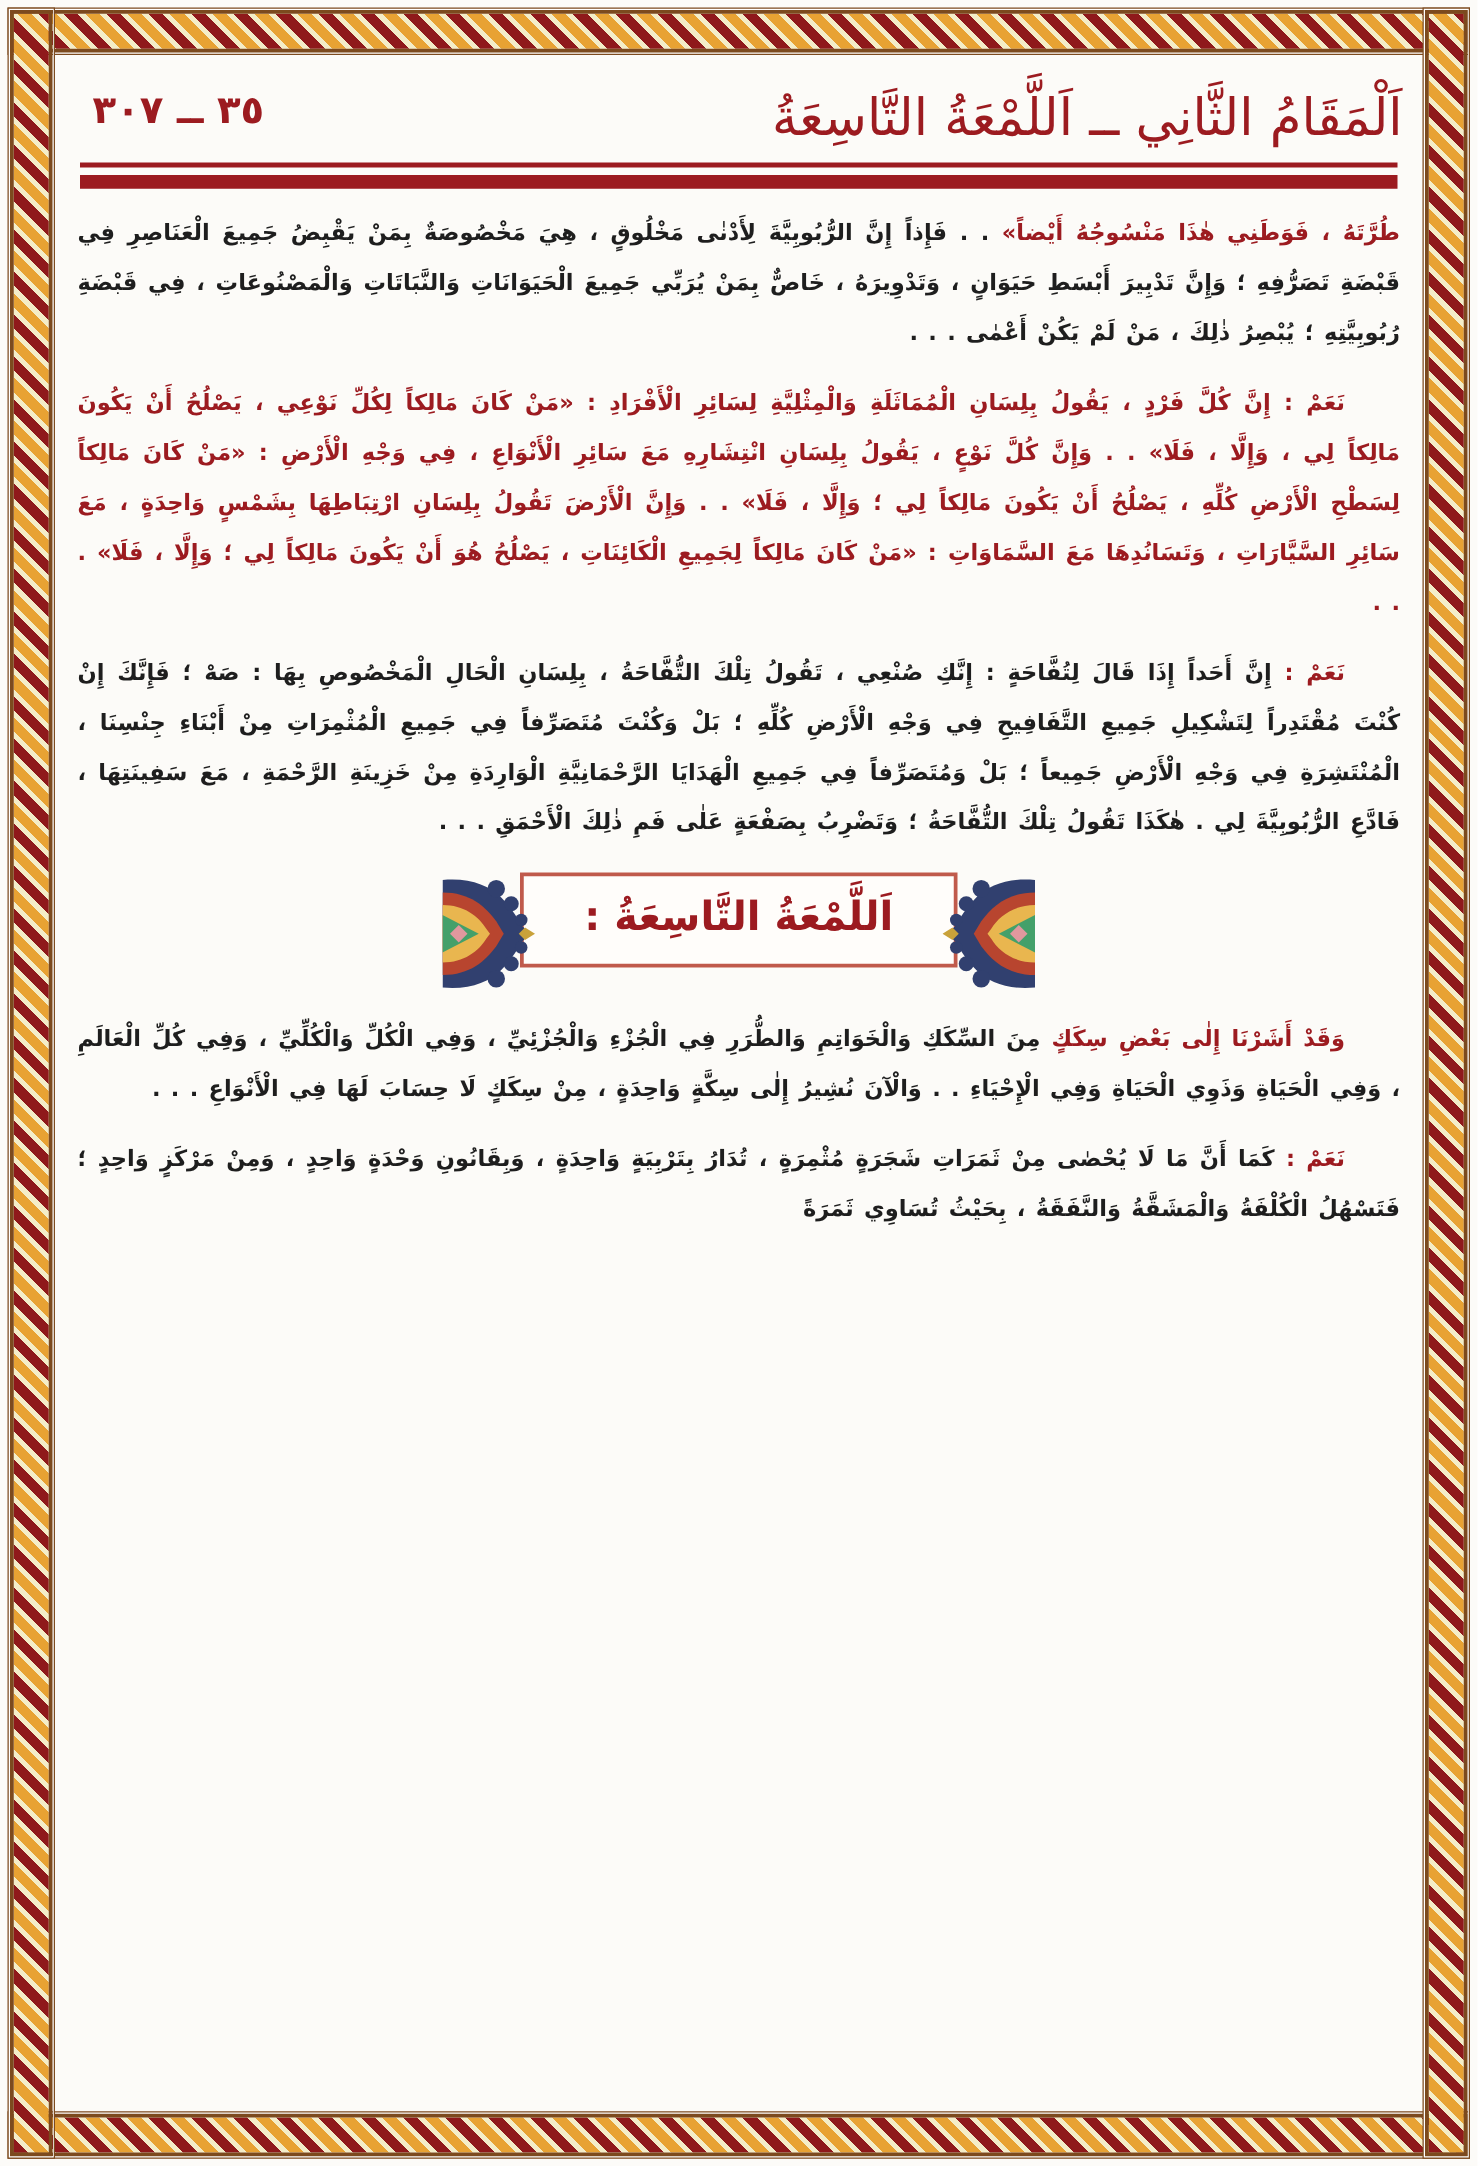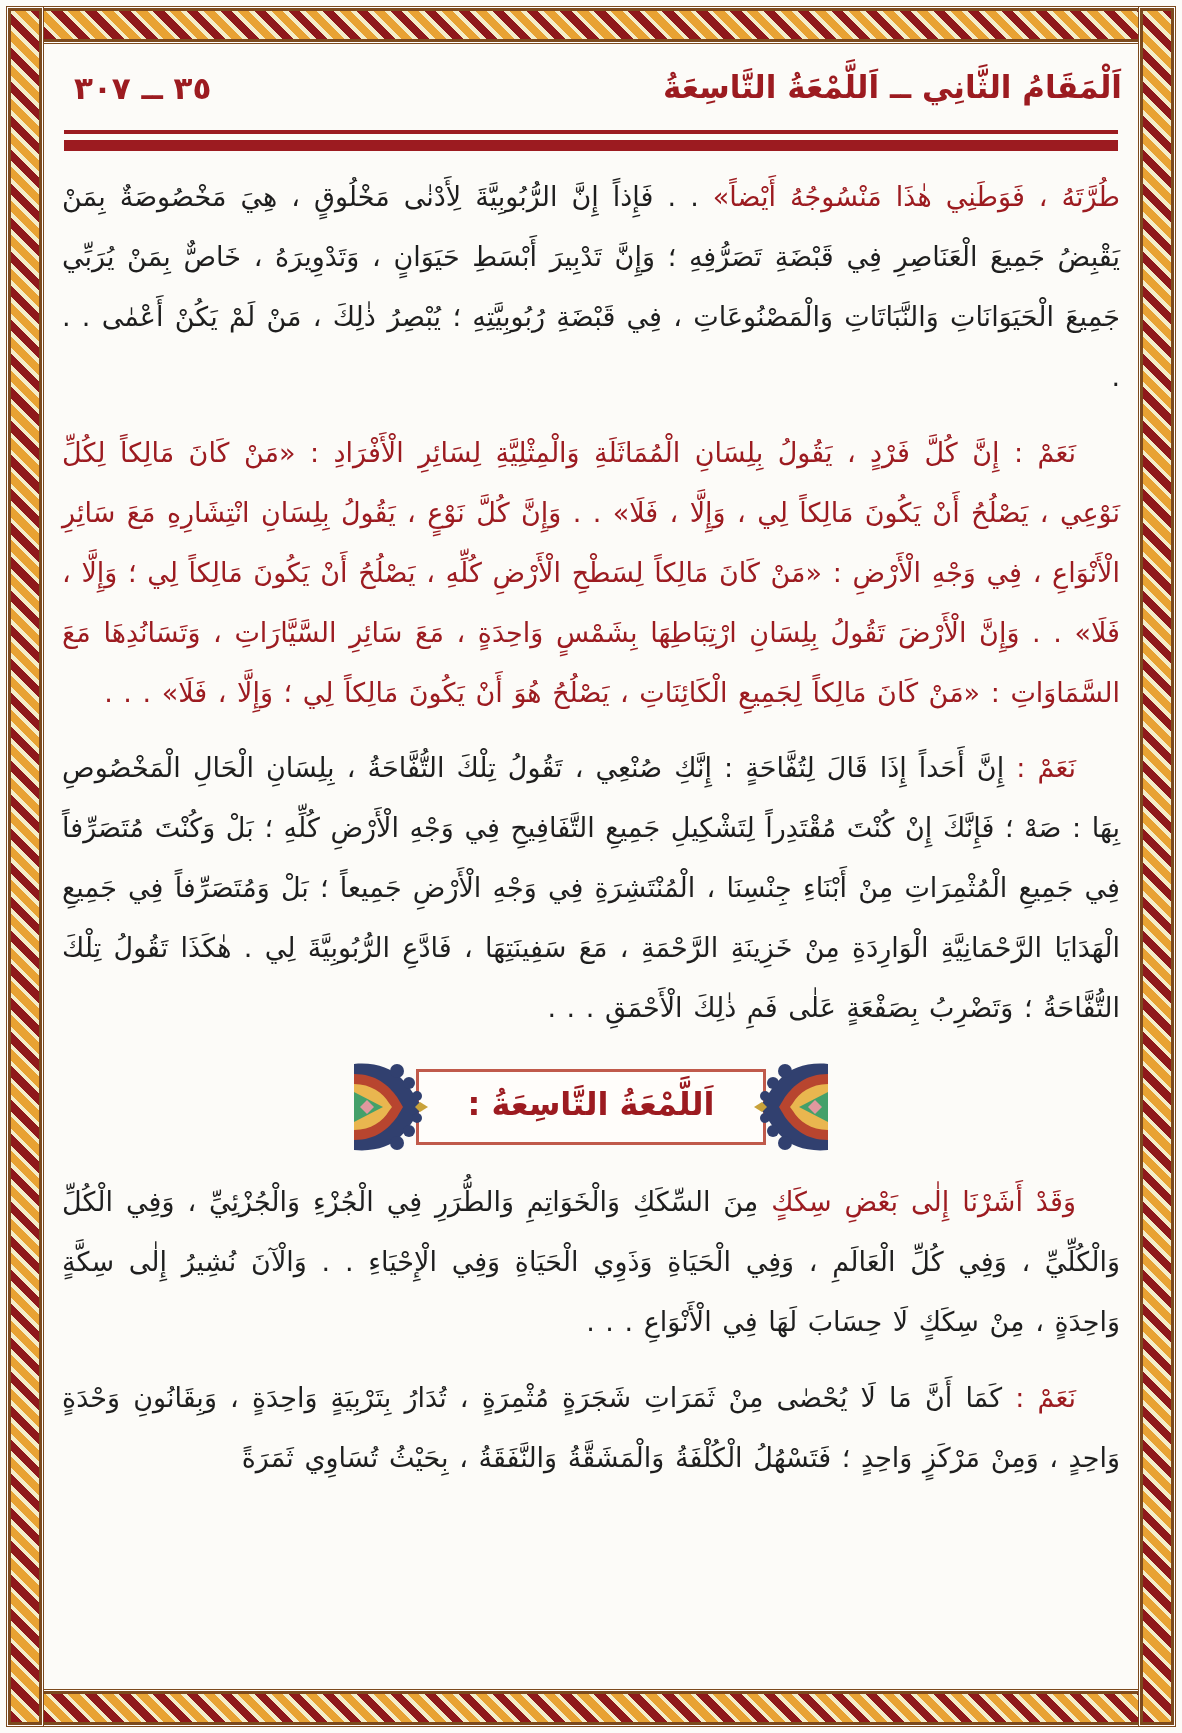--- a/index.html
+++ b/index.html
@@ -32,46 +32,46 @@
     top:42px;left:42px;right:42px;bottom:42px;
     padding:14px 18px 0;
     direction:rtl;
     overflow:hidden;
   }
 
   .header{position:relative;text-align:right;margin-top:8px;height:56px;}
   .page-title{
     display:inline-block;
     color:var(--red,#9c1b20);
-    font-size:31px;font-weight:bold;
+    font-size:41px;font-weight:normal;
     line-height:1.5;
   }
   .page-numbers{
     position:absolute;left:14px;top:6px;
     color:var(--red,#9c1b20);
     font-size:31px;font-weight:bold;
     direction:rtl;
   }
   .rule-thin{height:4px;background:var(--red,#9c1b20);margin:10px 4px 6px;}
   .rule-thick{height:11px;background:var(--red,#9c1b20);margin:0 4px 0;}
 
   .para{
-    font-size:27px;font-weight:normal;
+    font-size:18px;font-weight:bold;
     line-height:2.22;
     text-align:justify;
     margin:16px 2px 0;
     color:var(--ink,#1e1e1e);
     word-spacing:2px;
   }
   .para.indent{text-indent:44px;}
   .seg-red{color:var(--red,#9c1b20);}
   .seg-ink{color:var(--ink,#1e1e1e);}
 
   .ornament-row{
-    display:flex;justify-content:center;align-items:center;
+    display:flex;justify-content:center;align-items:flex-start;
     margin:20px 0 4px;
   }
   .ornament-box{
     position:relative;
     border:3px solid #c05a4b;
     background:#fffdfa;
     padding:4px 22px 8px;
     min-width:300px;
     text-align:center;
     z-index:1;

